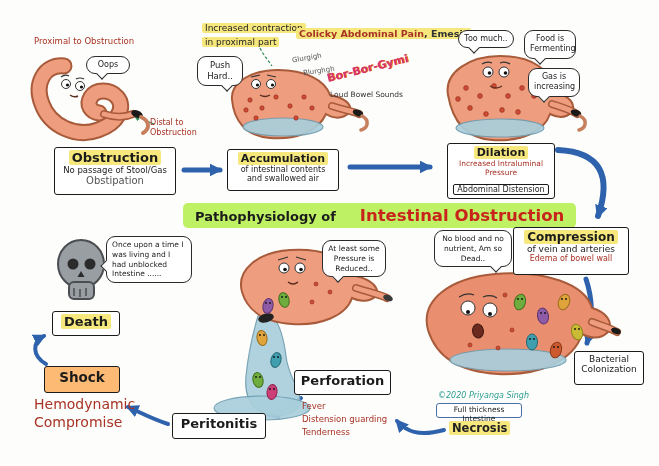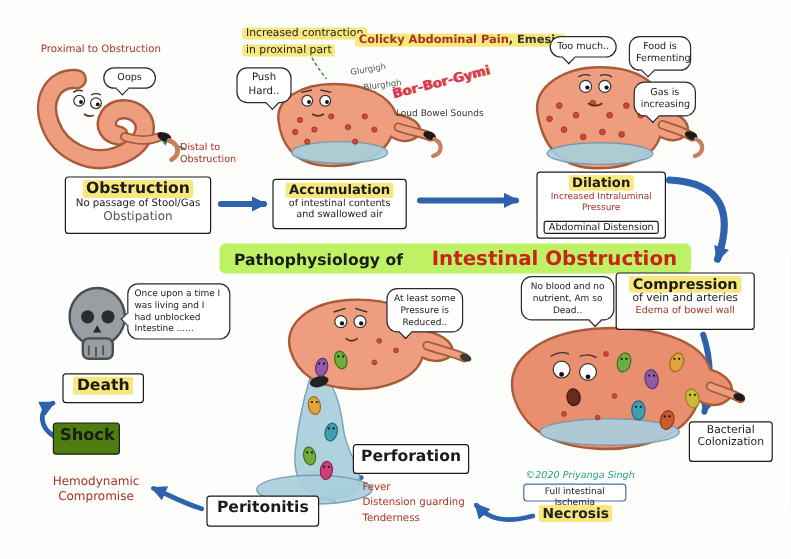--- a/index.html
+++ b/index.html
@@ -278,42 +278,42 @@
     <div style="font-size:9px">of vein and arteries</div>
     <div class="red" style="font-size:8px">Edema of bowel wall</div>
   </div>
   <div class="bubble tail-br" style="left:434px;top:230px;width:78px;font-size:7.5px"><span>No blood and no nutrient, Am so Dead..</span></div>
   <div class="box" style="left:574px;top:351px;width:70px;height:34px">
     <div style="font-size:9px">Bacterial</div>
     <div style="font-size:9px">Colonization</div>
   </div>
   <div class="copyright" style="left:438px;top:391px">©2020 Priyanga Singh</div>
   <div class="box" style="left:436px;top:403px;width:86px;height:15px;border:1.3px solid #4a6fa5;padding:1px 3px">
-    <div style="font-size:7.5px">Full intestinal Ischemia</div>
+    <div style="font-size:7.5px">Full thickness Intestine</div>
   </div>
   <div class="txt b" style="left:449px;top:421px;font-size:11.5px"><span class="hl">Necrosis</span></div>
 
   <div class="bubble" style="left:322px;top:240px;width:64px;font-size:7.5px"><span>At least some Pressure is Reduced..</span></div>
   <div class="box" style="left:294px;top:370px;width:97px;height:25px">
     <div style="font-size:13px;font-weight:bold">Perforation</div>
   </div>
   <div class="txt red" style="left:302px;top:400px;font-size:8.5px;line-height:1.55">
     <div>Fever</div>
     <div>Distension guarding</div>
     <div>Tenderness</div>
   </div>
 
   <div class="bubble tail-left" style="left:106px;top:236px;width:86px;font-size:7.5px;text-align:left"><span>Once upon a time I was living and I had unblocked Intestine ......</span></div>
   <div class="box" style="left:52px;top:311px;width:68px;height:25px">
     <div style="font-size:13px;font-weight:bold"><span class="hl">Death</span></div>
   </div>
-  <div class="box" style="left:44px;top:352px;width:56px;height:27px;background:#4d7c0f">
+  <div class="box" style="left:44px;top:366px;width:76px;height:27px;background:#fdba74">
     <div style="font-size:13.5px;font-weight:bold">Shock</div>
   </div>
-  <div class="txt red" style="left:34px;top:396px;width:92px;font-size:10px;text-align:center">
+  <div class="txt red" style="left:34px;top:396px;width:92px;font-size:14px;">
     <div>Hemodynamic</div>
     <div>Compromise</div>
   </div>
   <div class="box" style="left:172px;top:413px;width:94px;height:26px">
     <div style="font-size:13px;font-weight:bold">Peritonitis</div>
   </div>
 
 </div>
 
 </body></html>

